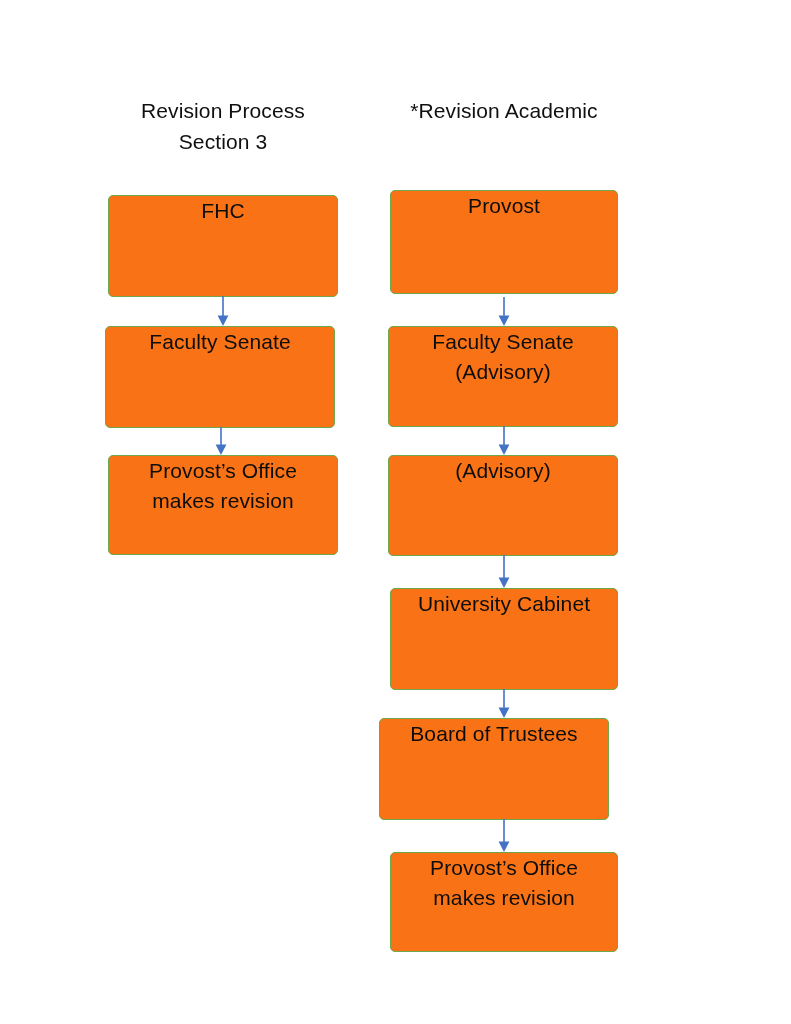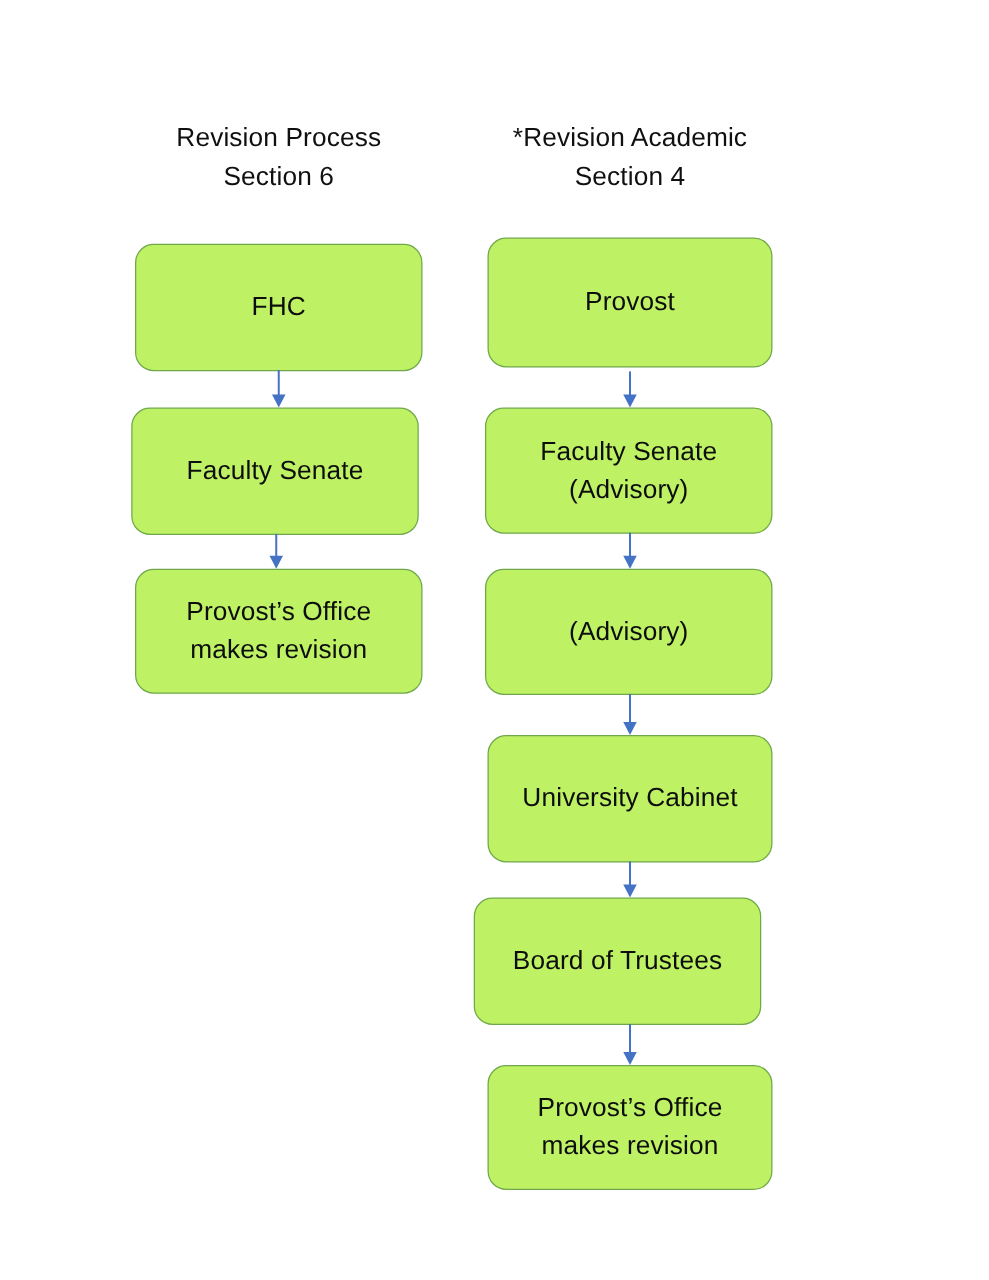--- a/index.html
+++ b/index.html
@@ -40,24 +40,23 @@
     line-height: 31px;
     color: #101010;
     letter-spacing: 0.1px;
   }
   .column-header .hline { display: block; }
 
   .node {
     position: absolute;
     box-sizing: border-box;
     border: 1.6px solid #6fa84a;
-    border-radius: 15px;
-    background: #bef264;
+    border-radius: 5px;
+    background: #f97316;
     display: flex;
-    align-items: center;
     justify-content: center;
     text-align: center;
   }
   .node-label {
     font-size: 21px;
     line-height: 30px;
     color: #0d0d0d;
     padding: 0 8px;
     letter-spacing: 0.1px;
   }
@@ -93,21 +92,21 @@
 </style>
 </head>
 <body>
 
 <div class="diagram">
 
   <div class="column column-left">
 
     <div class="column-header">
       <span class="hline">Revision Process</span>
-      <span class="hline">Section 6</span>
+      <span class="hline">Section 3</span>
     </div>
 
     <div class="node ln0">
       <div class="node-label">
         <span class="nline">FHC</span>
       </div>
     </div>
 
     <div class="connector lc0">
       <svg width="18" height="31" viewBox="0 0 18 31">
@@ -134,21 +133,20 @@
         <span class="nline">Provost’s Office</span>
         <span class="nline">makes revision</span>
       </div>
     </div>
   </div>
 
   <div class="column column-right">
 
     <div class="column-header">
       <span class="hline">*Revision Academic</span>
-      <span class="hline">Section 4</span>
     </div>
 
     <div class="node rn0">
       <div class="node-label">
         <span class="nline">Provost</span>
       </div>
     </div>
 
     <div class="connector rc0">
       <svg width="18" height="30" viewBox="0 0 18 30">

